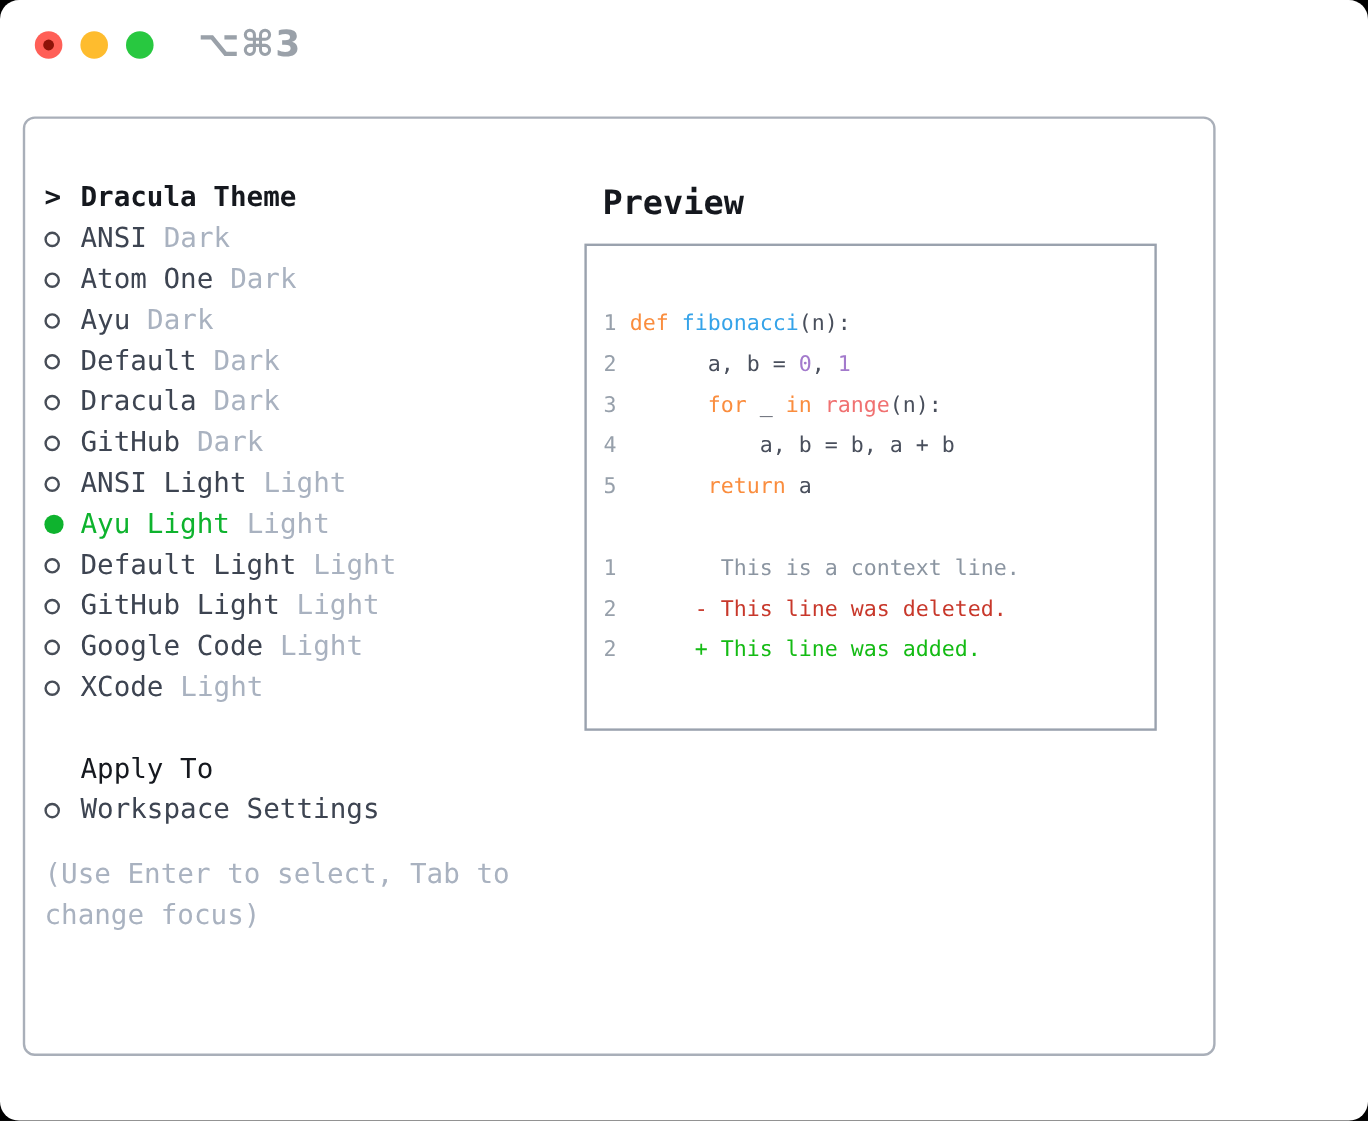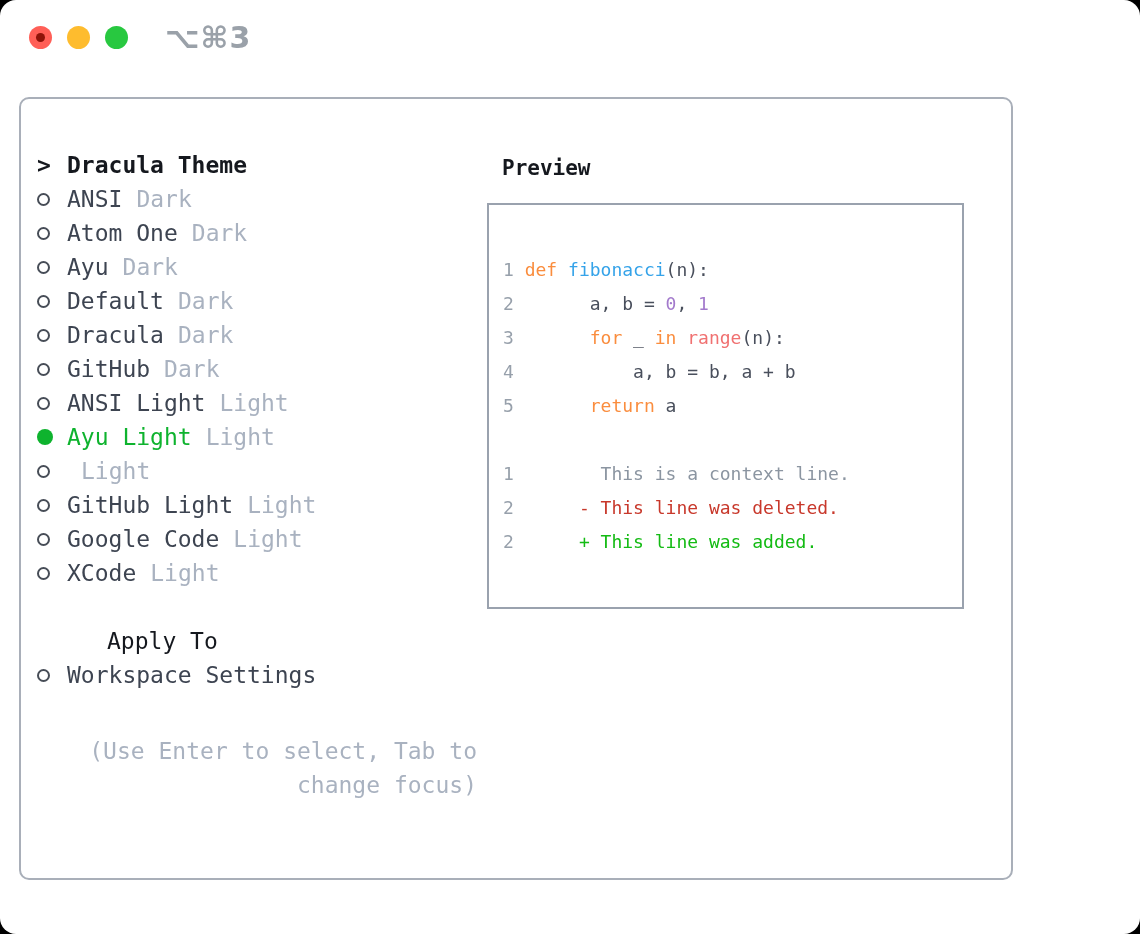--- a/index.html
+++ b/index.html
@@ -43,39 +43,39 @@
   
   .left-col {
     position: absolute; left: 16px; top: 49px; width: 460px;
     font-size: 23px; color: var(--c-name);
   }
   .row { display: flex; align-items: center; height: 34px; white-space: pre; }
   .spacer { height: 34px; }
   .marker-cell { width: 30px; flex: 0 0 30px; display: flex; align-items: center; }
   .prompt { font-weight: bold; color: var(--c-title); }
   .list-title { font-weight: bold; color: var(--c-title); }
-  .section-title { color: var(--c-title); margin-left: 40px; }
+  .section-title { color: var(--c-title); }
   .ring {
     width: 13px; height: 13px; box-sizing: border-box;
     border: 2px solid var(--c-ring); border-radius: 50%;
   }
   .dot-sel { width: 16px; height: 16px; border-radius: 50%; background: var(--c-accent_green); }
   .item-name { color: var(--c-name); text-align: right; }
   .row.sel .item-name { color: var(--c-accent_green); }
   .item-tag { color: var(--c-tag); margin-left: 14px; }
   .hint {
-    margin-top: 42px; width: 440px;
-    line-height: 34px; color: var(--c-tag); text-align: right;
+    margin-top: 20px; width: 440px;
+    line-height: 34px; color: var(--c-tag);
   }
 
   
   .preview-title {
     position: absolute; left: 481px; top: 52px; height: 34px;
     display: flex; align-items: center;
-    font-size: 21px; font-weight: bold; color: var(--c-title);
+    font-size: 28px; font-weight: bold; color: var(--c-title);
   }
   .preview-box {
     position: absolute; left: 466px; top: 104px;
     width: 477px; height: 406px;
     border: 2px solid var(--c-box_border);
     box-sizing: border-box;
     padding: 48px 0 0 14px;
     overflow: hidden;
   }
   .code-line {
@@ -116,21 +116,21 @@
 
       <div id="theme-list">
           <div class="row"><span class="marker-cell"><span class="ring"></span></span><span class="item-name">ANSI</span><span class="item-tag">Dark</span></div>
           <div class="row"><span class="marker-cell"><span class="ring"></span></span><span class="item-name">Atom One</span><span class="item-tag">Dark</span></div>
           <div class="row"><span class="marker-cell"><span class="ring"></span></span><span class="item-name">Ayu</span><span class="item-tag">Dark</span></div>
           <div class="row"><span class="marker-cell"><span class="ring"></span></span><span class="item-name">Default</span><span class="item-tag">Dark</span></div>
           <div class="row"><span class="marker-cell"><span class="ring"></span></span><span class="item-name">Dracula</span><span class="item-tag">Dark</span></div>
           <div class="row"><span class="marker-cell"><span class="ring"></span></span><span class="item-name">GitHub</span><span class="item-tag">Dark</span></div>
           <div class="row"><span class="marker-cell"><span class="ring"></span></span><span class="item-name">ANSI Light</span><span class="item-tag">Light</span></div>
           <div class="row sel"><span class="marker-cell"><span class="dot-sel"></span></span><span class="item-name">Ayu Light</span><span class="item-tag">Light</span></div>
-          <div class="row"><span class="marker-cell"><span class="ring"></span></span><span class="item-tag">Light</span></div>
+          <div class="row"><span class="marker-cell"><span class="ring"></span></span><span class="item-name">Default Light</span><span class="item-tag">Light</span></div>
           <div class="row"><span class="marker-cell"><span class="ring"></span></span><span class="item-name">GitHub Light</span><span class="item-tag">Light</span></div>
           <div class="row"><span class="marker-cell"><span class="ring"></span></span><span class="item-name">Google Code</span><span class="item-tag">Light</span></div>
           <div class="row"><span class="marker-cell"><span class="ring"></span></span><span class="item-name">XCode</span><span class="item-tag">Light</span></div>
         </div>
 
       <div class="spacer"></div>
 
       <div class="row">
         <span class="marker-cell"></span>
         <span class="section-title">Apply To</span>

